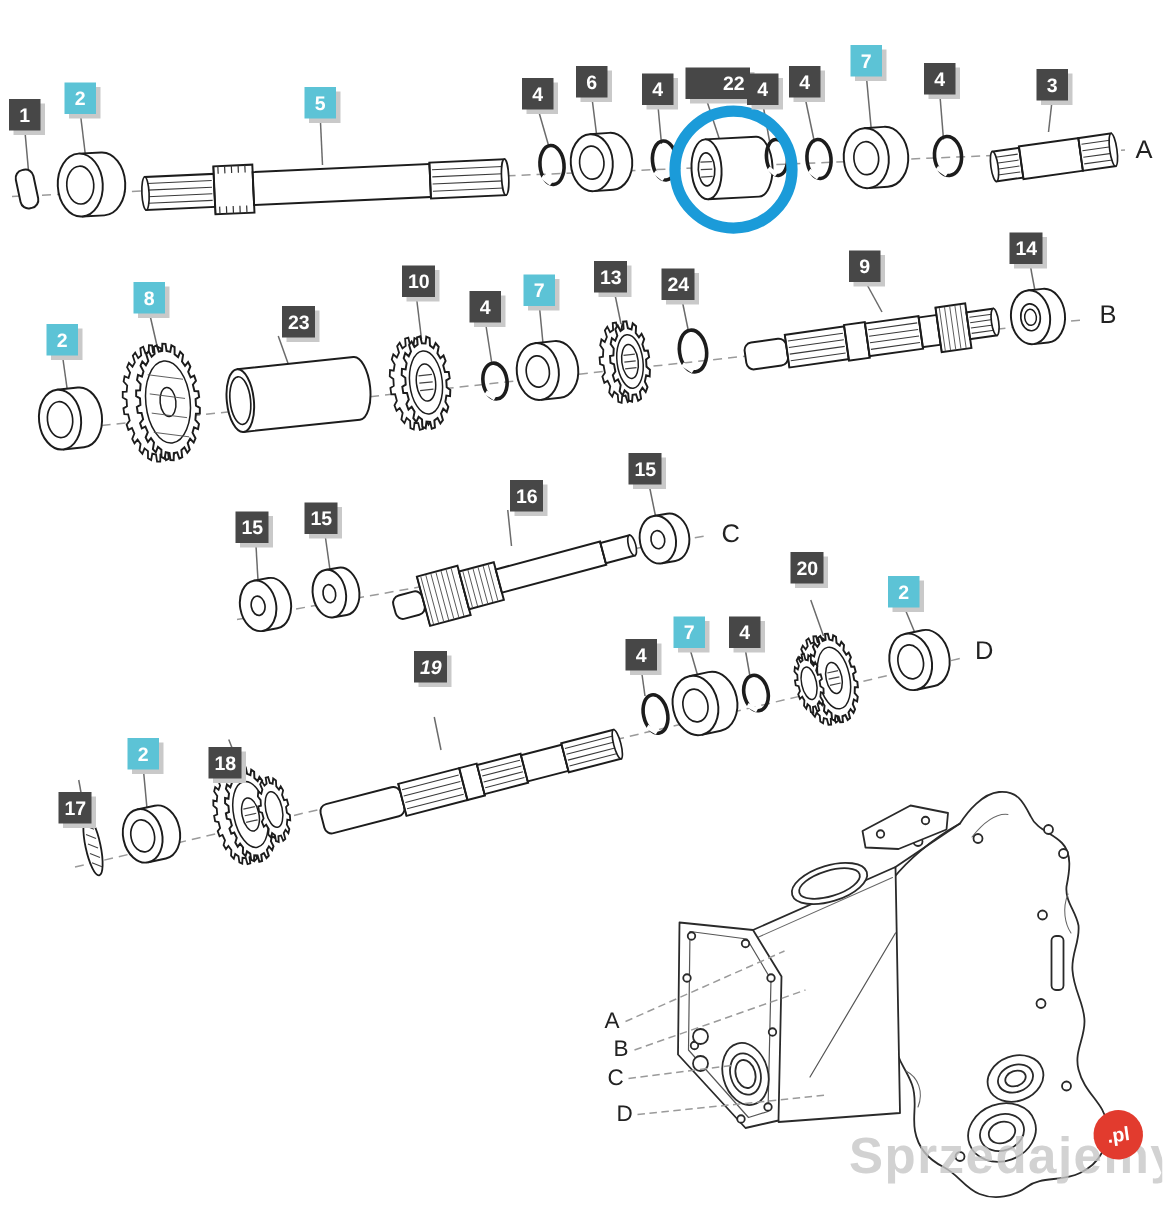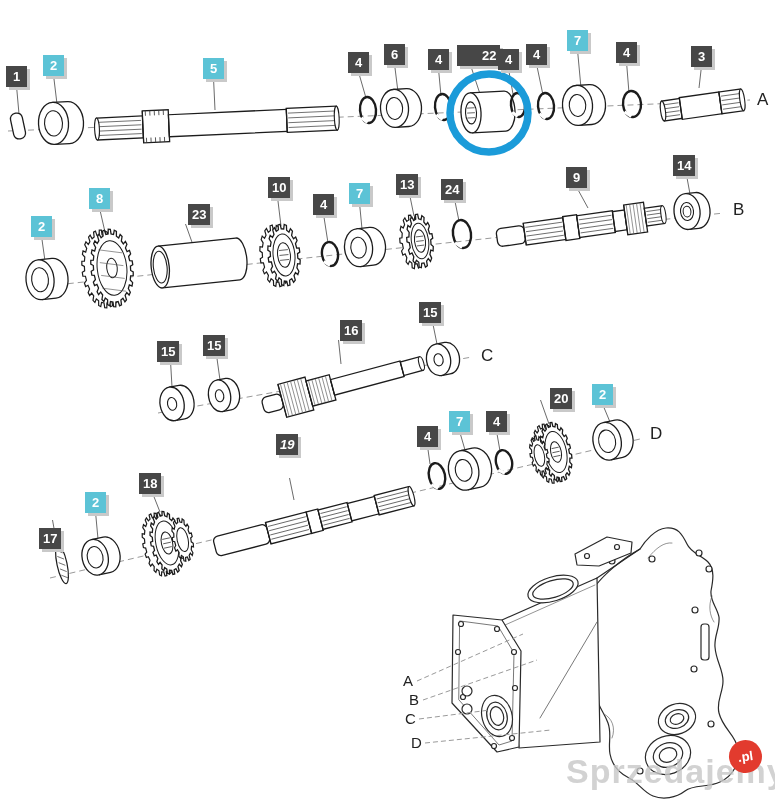--- a/index.html
+++ b/index.html
@@ -520,25 +520,25 @@
     <div class="callout" style="left: 441px; top: 179px;">24</div>
     <div class="callout" style="left: 566px; top: 167px;">9</div>
     <div class="callout" style="left: 673px; top: 155px;">14</div>
     <div class="callout" style="left: 157px; top: 341px;">15</div>
     <div class="callout" style="left: 203px; top: 335px;">15</div>
     <div class="callout" style="left: 340px; top: 320px;">16</div>
     <div class="callout" style="left: 419px; top: 302px;">15</div>
     <div class="callout" style="left: 417px; top: 426px;">4</div>
     <div class="callout teal" style="left: 449px; top: 411px;">7</div>
     <div class="callout" style="left: 486px; top: 411px;">4</div>
-    <div class="callout" style="left: 527px; top: 388px; margin-left: 23px;">20</div>
+    <div class="callout" style="left: 527px; top: 368px;">20</div>
     <div class="callout teal" style="left: 592px; top: 384px;">2</div>
     <div class="callout" style="left: 39px; top: 528px;">17</div>
     <div class="callout teal" style="left: 85px; top: 492px;">2</div>
-    <div class="callout" style="left: 139px; top: 473px;">18</div>
+    <div class="callout" style="left: 139px; top: 498px;">18</div>
     <div class="callout" style="left: 276px; top: 434px; font-style: italic;">19</div>
     <div class="axis-letter" style="left: 757px; top: 90px;">A</div>
     <div class="axis-letter" style="left: 733px; top: 200px;">B</div>
     <div class="axis-letter" style="left: 481px; top: 346px;">C</div>
     <div class="axis-letter" style="left: 650px; top: 424px;">D</div>
     <div class="housing-letter" style="left: 403px; top: 672px;">A</div>
     <div class="housing-letter" style="left: 409px; top: 691px;">B</div>
     <div class="housing-letter" style="left: 405px; top: 710px;">C</div>
     <div class="housing-letter" style="left: 411px; top: 734px;">D</div>
   </div>

